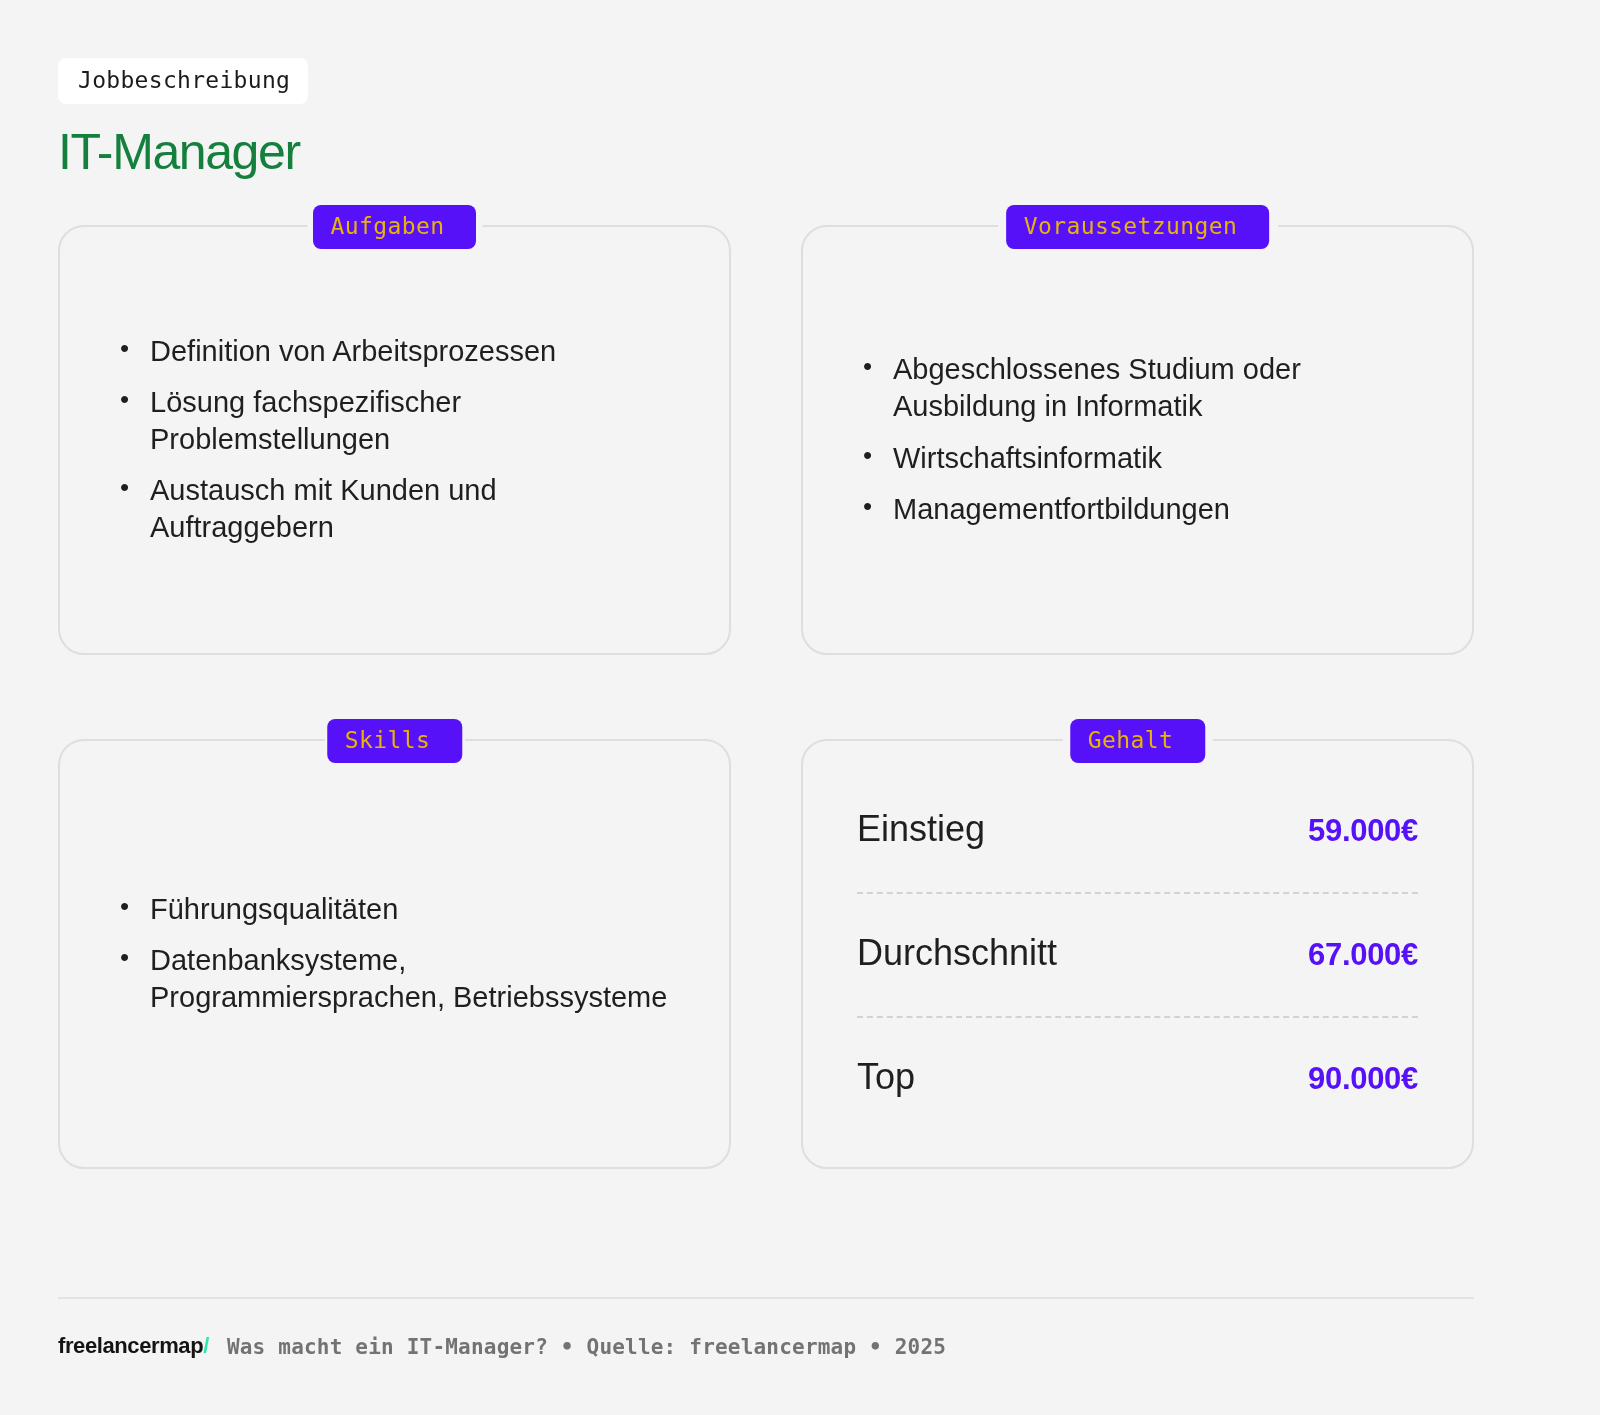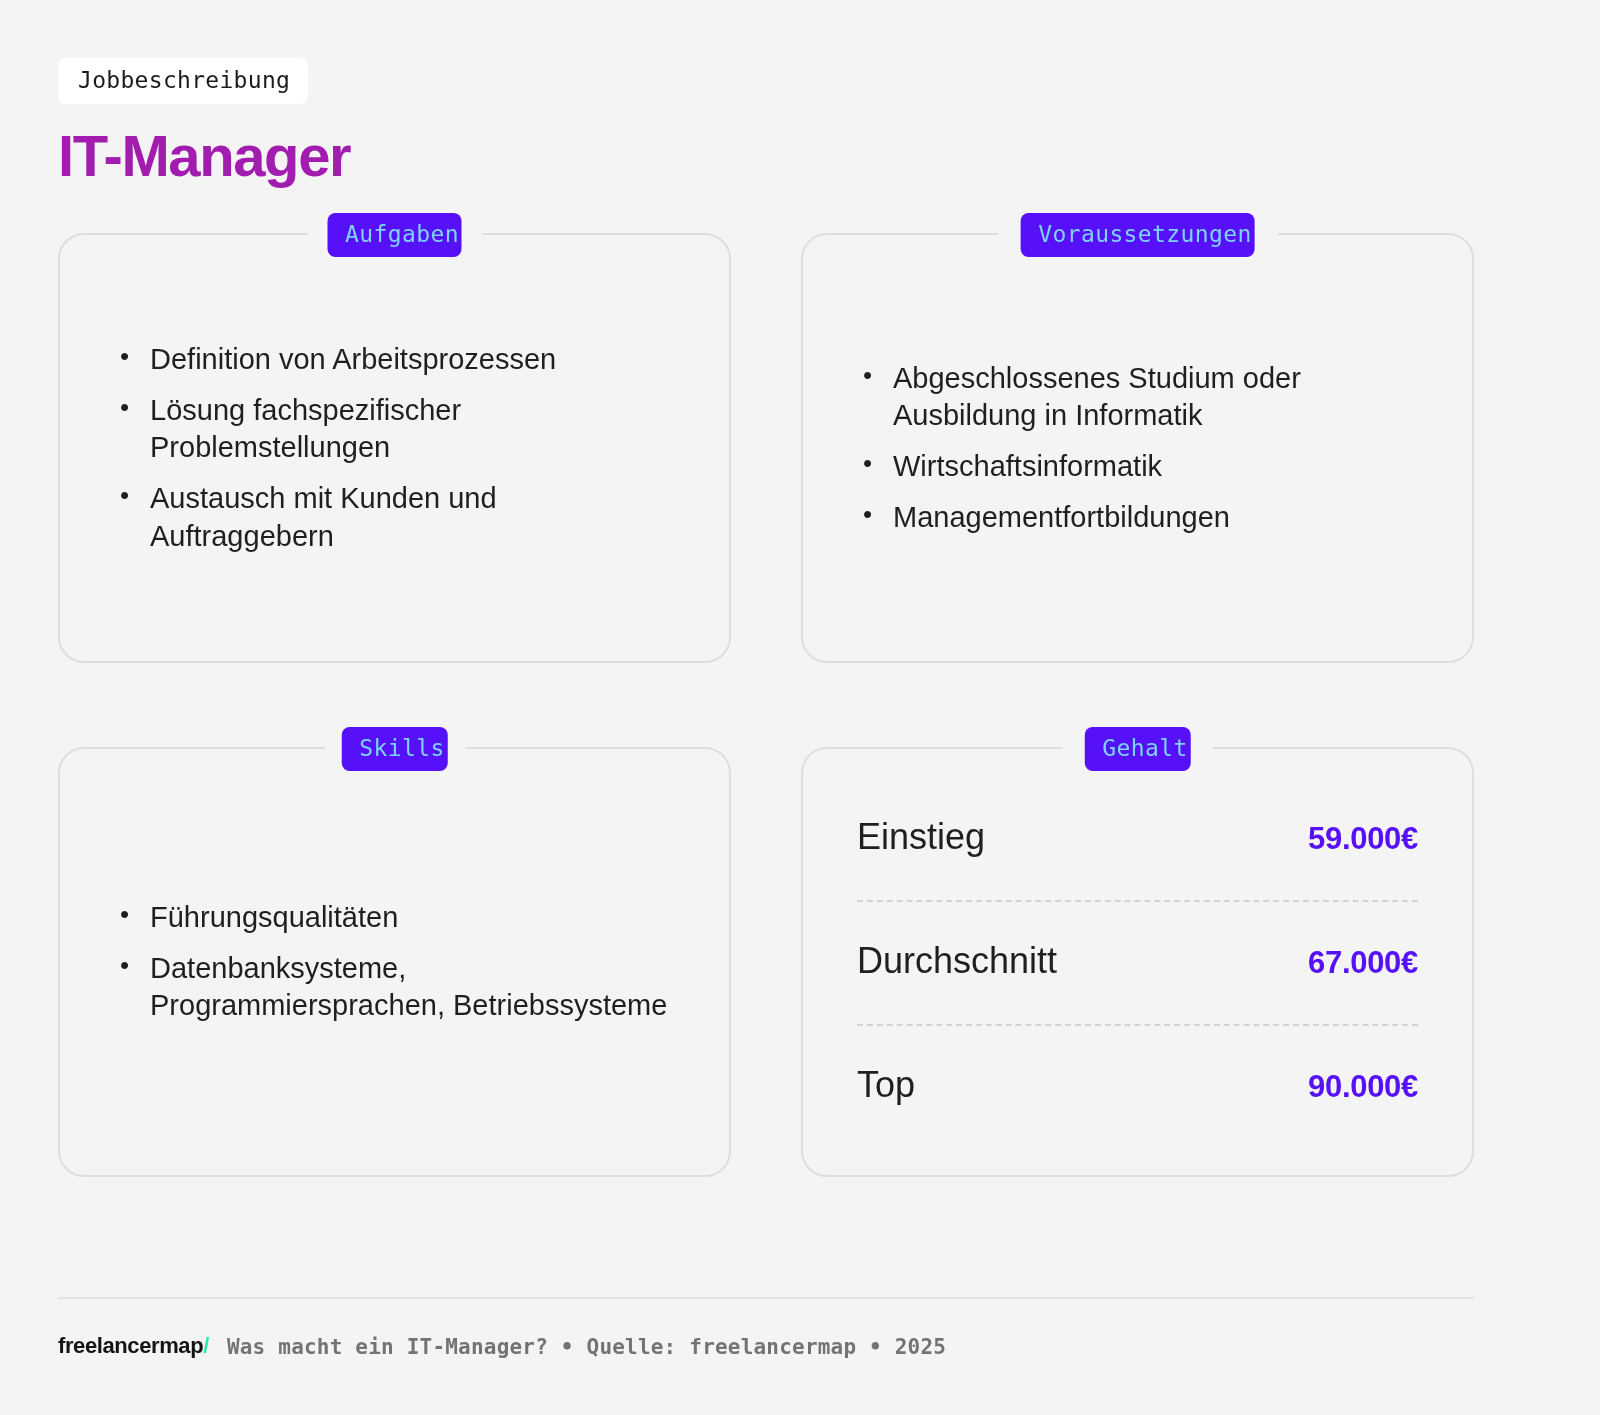--- a/index.html
+++ b/index.html
@@ -32,25 +32,25 @@
     padding: 11px 18px 12px 20px;
     font-family: "DejaVu Sans Mono", monospace;
     font-size: 23px;
     letter-spacing: 0.3px;
     color: #1b1b1b;
     line-height: 1;
   }
 
   .title {
     margin-top: 22px;
-    font-size: 58px;
-    font-weight: bold;
+    font-size: 50px;
+    font-weight: normal;
     letter-spacing: -1.4px;
     line-height: 1.05;
-    color: #a21caf;
+    color: #15803d;
   }
 
   
   .grid {
     margin: 46px 58px 0 58px;
     display: grid;
     grid-template-columns: 1fr 1fr;
     column-gap: 70px;
     row-gap: 84px;
   }
@@ -73,23 +73,23 @@
     align-items: center;
     padding: 40px 54px;
   }
 
   .chip {
     position: absolute;
     top: -20px;
     left: 50%;
     transform: translateX(-50%);
     background: #5611f8;
-    color: #7dd3fc;
+    color: #eab308;
     border-radius: 8px;
-    padding: 10px 3px 11px 18px;
+    padding: 10px 32px 11px 18px;
     font-family: "DejaVu Sans Mono", monospace;
     font-size: 23px;
     letter-spacing: 0.4px;
     line-height: 1;
     white-space: nowrap;
     z-index: 3;
   }
 
   
   .chip-mask {

